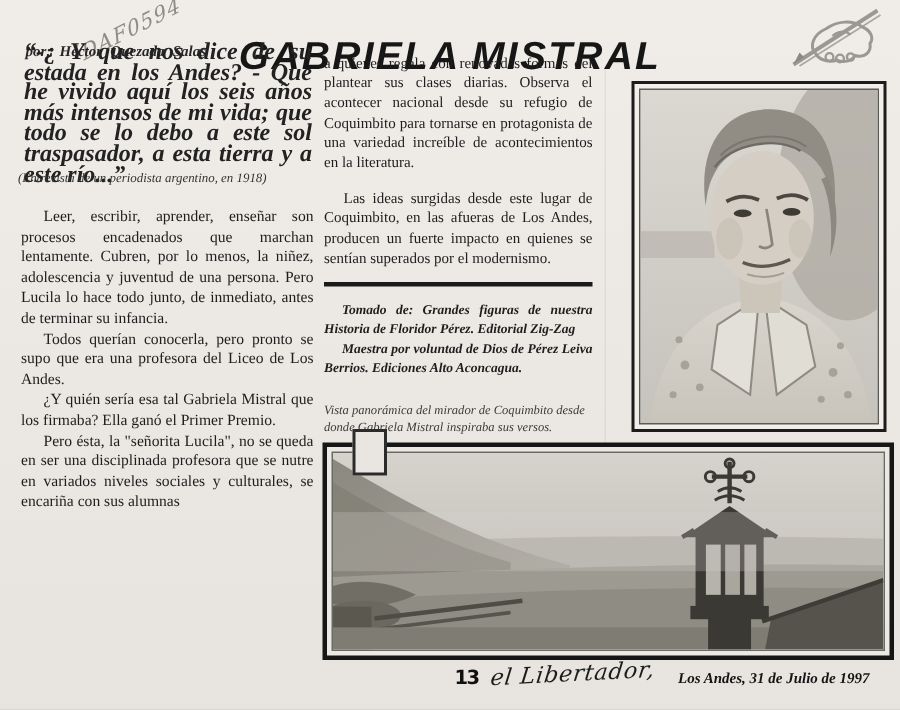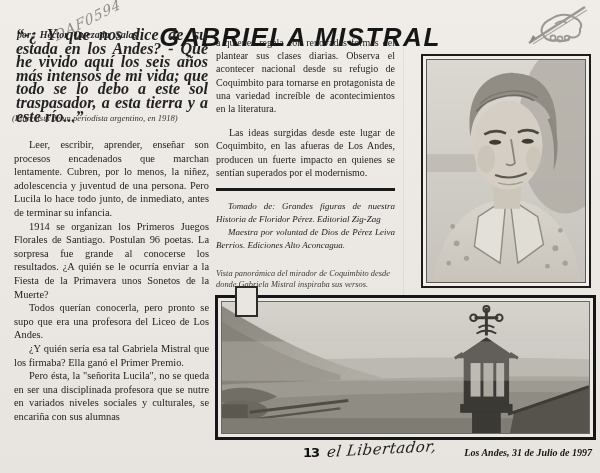--- a/index.html
+++ b/index.html
@@ -43,21 +43,21 @@
   .col-left p{margin:0; text-indent:15px;}
   .col-left p.first::first-letter{font-size:13px; font-weight:bold;}
   
   .col-mid{
     position:absolute; left:216px; top:36px; width:179px;
     font-size:10px; line-height:13.2px; text-align:justify;
   }
   .col-mid p{margin:0;}
   .col-mid p.indent{text-indent:13px; margin-top:11px;}
   .rule{height:2.5px; background:#1a1a1a; margin-top:9px;}
-  .source-note{margin-top:9px; font-weight:normal; font-style:italic; font-size:9px; line-height:13px;}
+  .source-note{margin-top:9px; font-weight:bold; font-style:italic; font-size:9px; line-height:13px;}
   .source-note p{margin:0; text-indent:12px; text-align:justify;}
   .photo-caption{
     margin-top:16px; font-style:italic; font-size:8.4px; line-height:11px;
     color:#3a3a36; text-align:left;
   }
   
   .portrait-frame{
     position:absolute; left:421px; top:54px; width:170px; height:234px;
     border:2px solid #1c1c1c; background:#f2efeb; padding:3px; box-sizing:border-box;
   }
@@ -76,21 +76,21 @@
   .footer-pageno{
     position:absolute; left:303px; top:445px;
     font-family:"DejaVu Sans", sans-serif; font-weight:900; font-size:13px; letter-spacing:-1px; color:#101010;
   }
   .footer-hand{
     position:absolute; left:327px; top:440px;
     font-family:"DejaVu Serif", serif; font-style:italic; font-size:15px; color:#1c1c1c;
     transform:rotate(-3deg) skewX(-10deg); letter-spacing:0.5px; white-space:nowrap;
   }
   .footer-date{
-    position:absolute; left:452px; top:447px; width:140px; text-align:right;
+    position:absolute; left:452px; top:447px; width:140px; 
     font-weight:bold; font-style:italic; font-size:10px; color:#141414; white-space:nowrap;
   }
 </style>
 </head>
 <body>
 
 <div class="page">
 
   <div class="hand-code">DAF0594</div>
   <h1 class="title">GABRIELA MISTRAL</h1>
@@ -107,21 +107,20 @@
       <circle cx="40" cy="36" r="2.4" stroke="#9a9894" stroke-width="1.6" fill="none"></circle>
       <path d="M28 22 C31 19 36 18 40 21" stroke="#9a9894" stroke-width="1.6"></path>
     </svg>
   </div>
 
   <div class="quote">“-¿ Y que nos dice de su estada en los Andes? - Que he vivido aquí los seis años más intensos de mi vida; que todo se lo debo a este sol traspasador, a esta tierra y a este río...”</div>
   <div class="quote-attr">(Entrevista de un periodista argentino, en 1918)</div>
 
   <div class="col-left">
     <p>Leer, escribir, aprender, enseñar son procesos encadenados que marchan lentamente. Cubren, por lo menos, la niñez, adolescencia y juventud de una persona. Pero Lucila lo hace todo junto, de inmediato, antes de terminar su infancia.</p>
-    <p>1914 se organizan los Primeros Juegos Florales de Santiago. Postulan 96 poetas. La sorpresa fue grande al conocerse los resultados. ¿A quién se le ocurría enviar a la Fiesta de la Primavera unos Sonetos de la Muerte?</p>
     <p>Todos querían conocerla, pero pronto se supo que era una profesora del Liceo de Los Andes.</p>
     <p>¿Y quién sería esa tal Gabriela Mistral que los firmaba? Ella ganó el Primer Premio.</p>
     <p>Pero ésta, la "señorita Lucila", no se queda en ser una disciplinada profesora que se nutre en variados niveles sociales y culturales, se encariña con sus alumnas</p>
   </div>
 
   <div class="col-mid">
     <p>a quienes regala con renovadas formas del plantear sus clases diarias. Observa el acontecer nacional desde su refugio de Coquimbito para tornarse en protagonista de una variedad increíble de acontecimientos en la literatura.</p>
     <p class="indent">Las ideas surgidas desde este lugar de Coquimbito, en las afueras de Los Andes, producen un fuerte impacto en quienes se sentían superados por el modernismo.</p>
     <div class="rule"></div>
     <div class="source-note">

